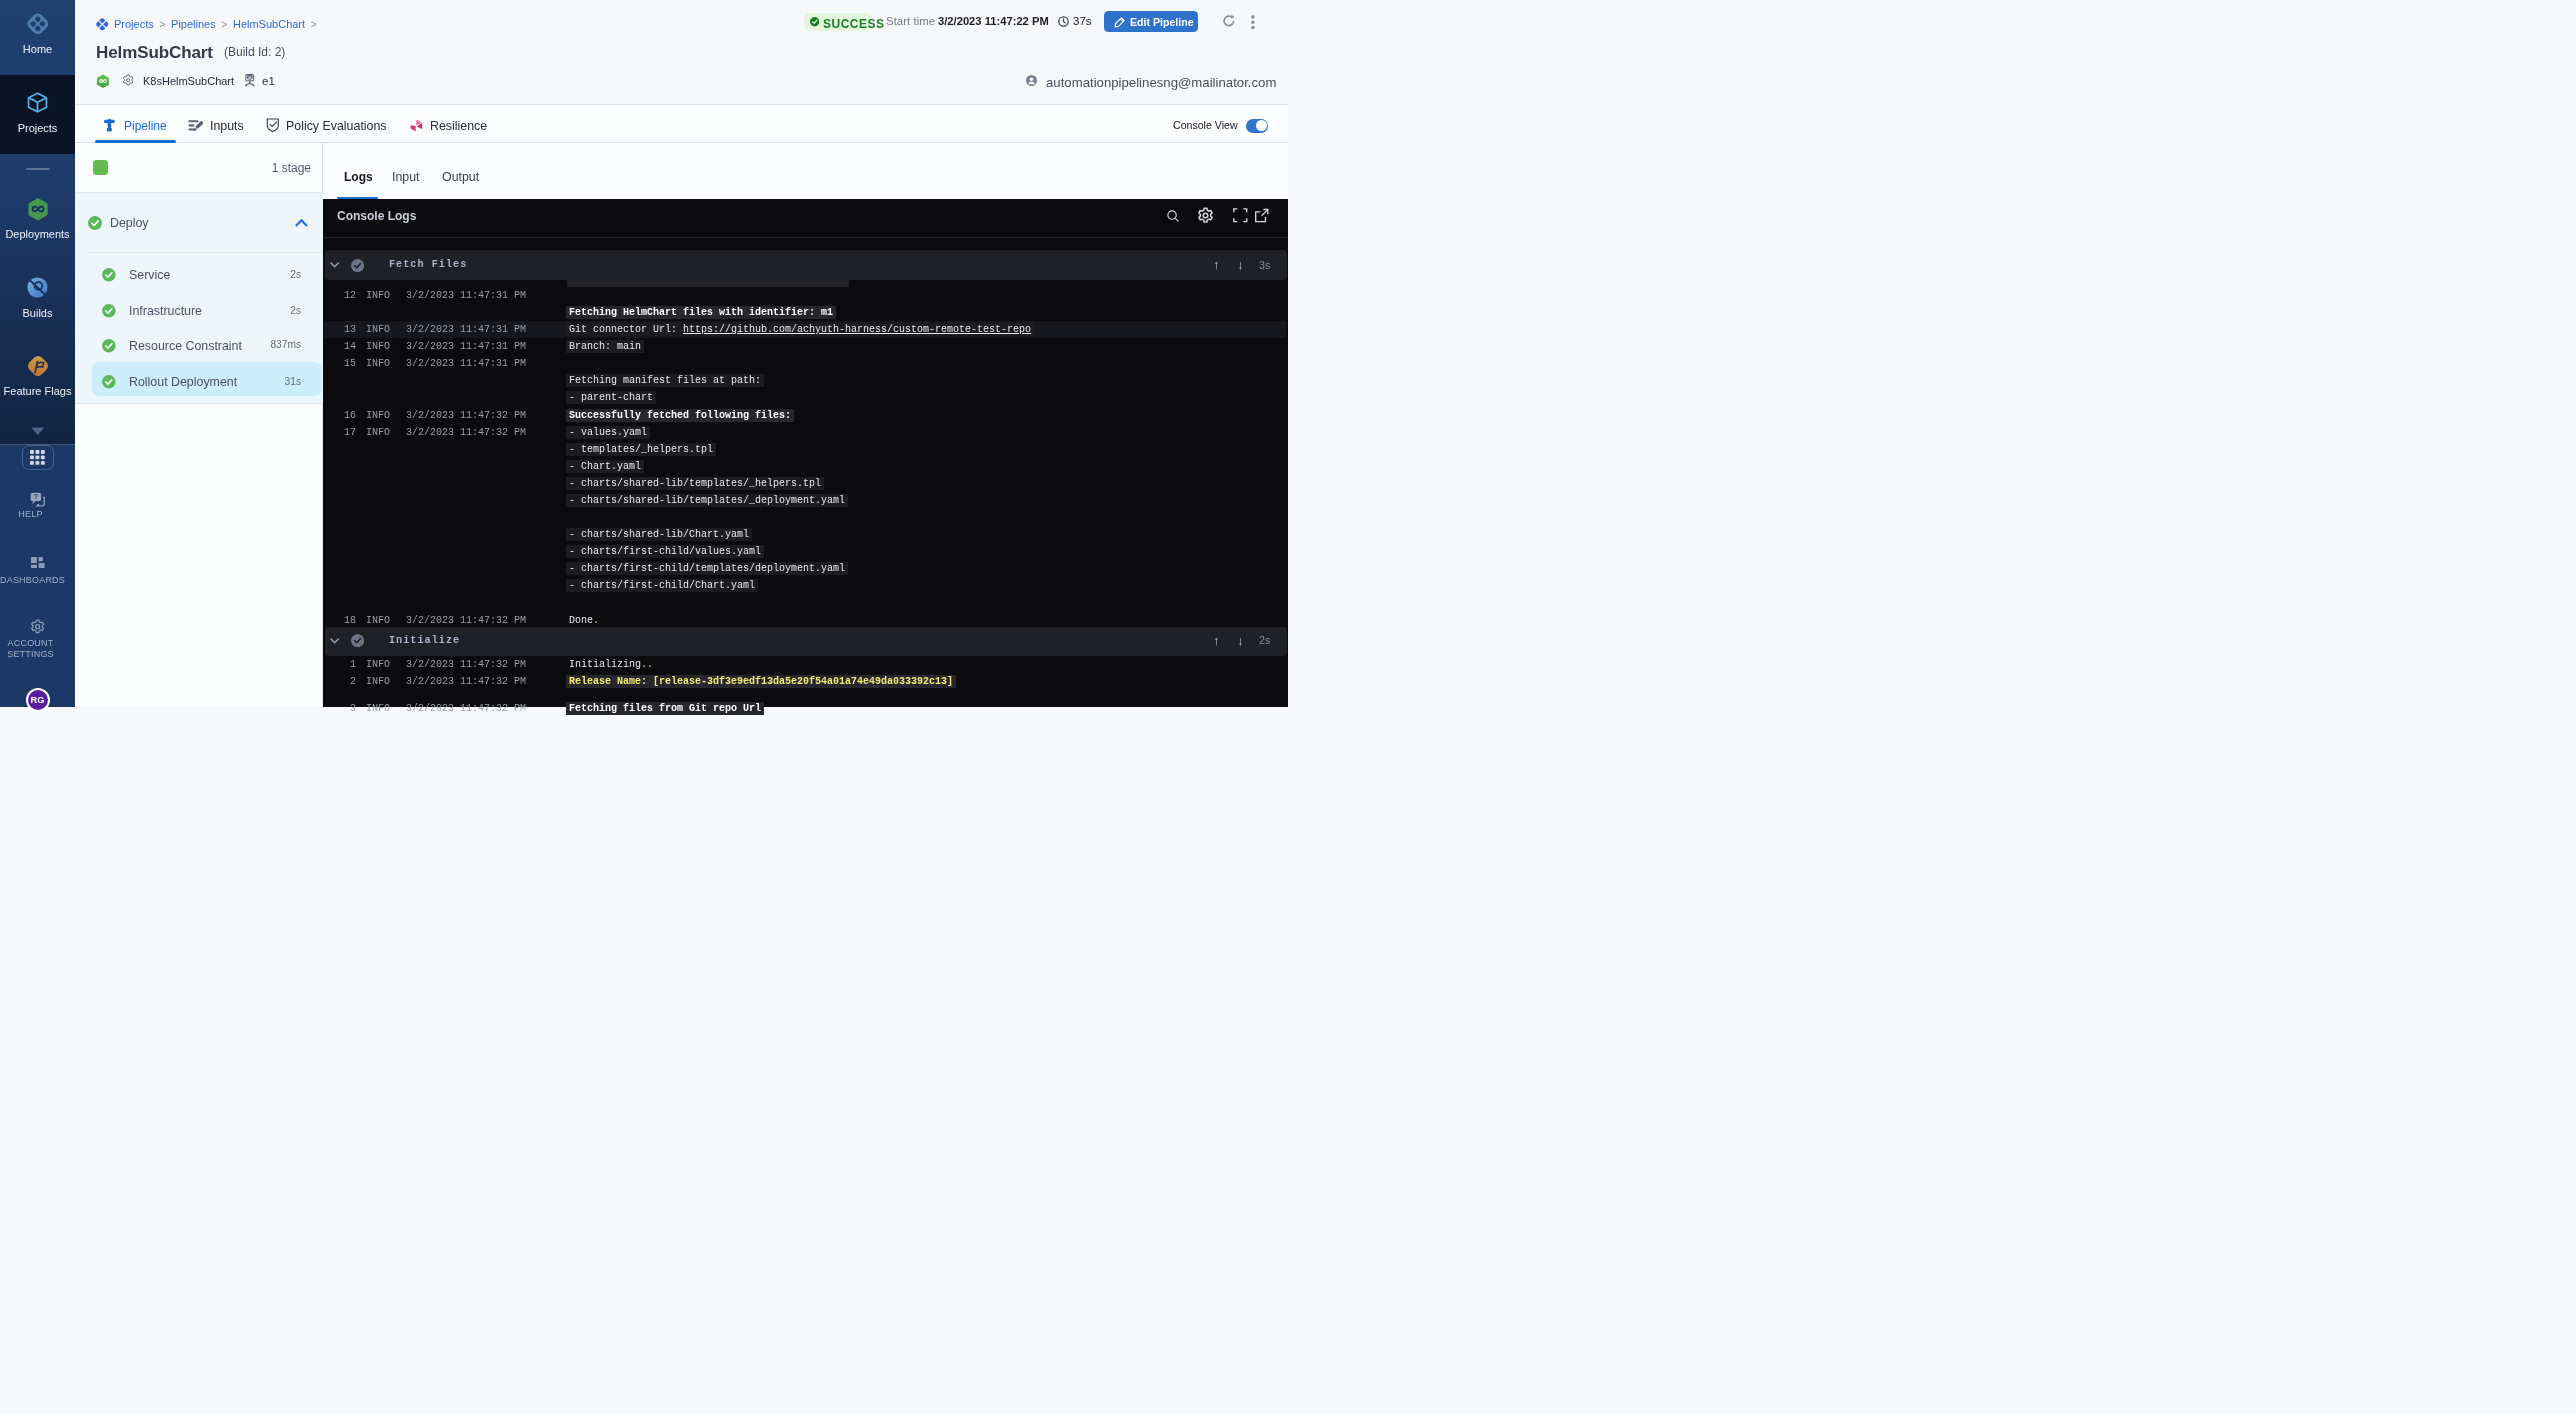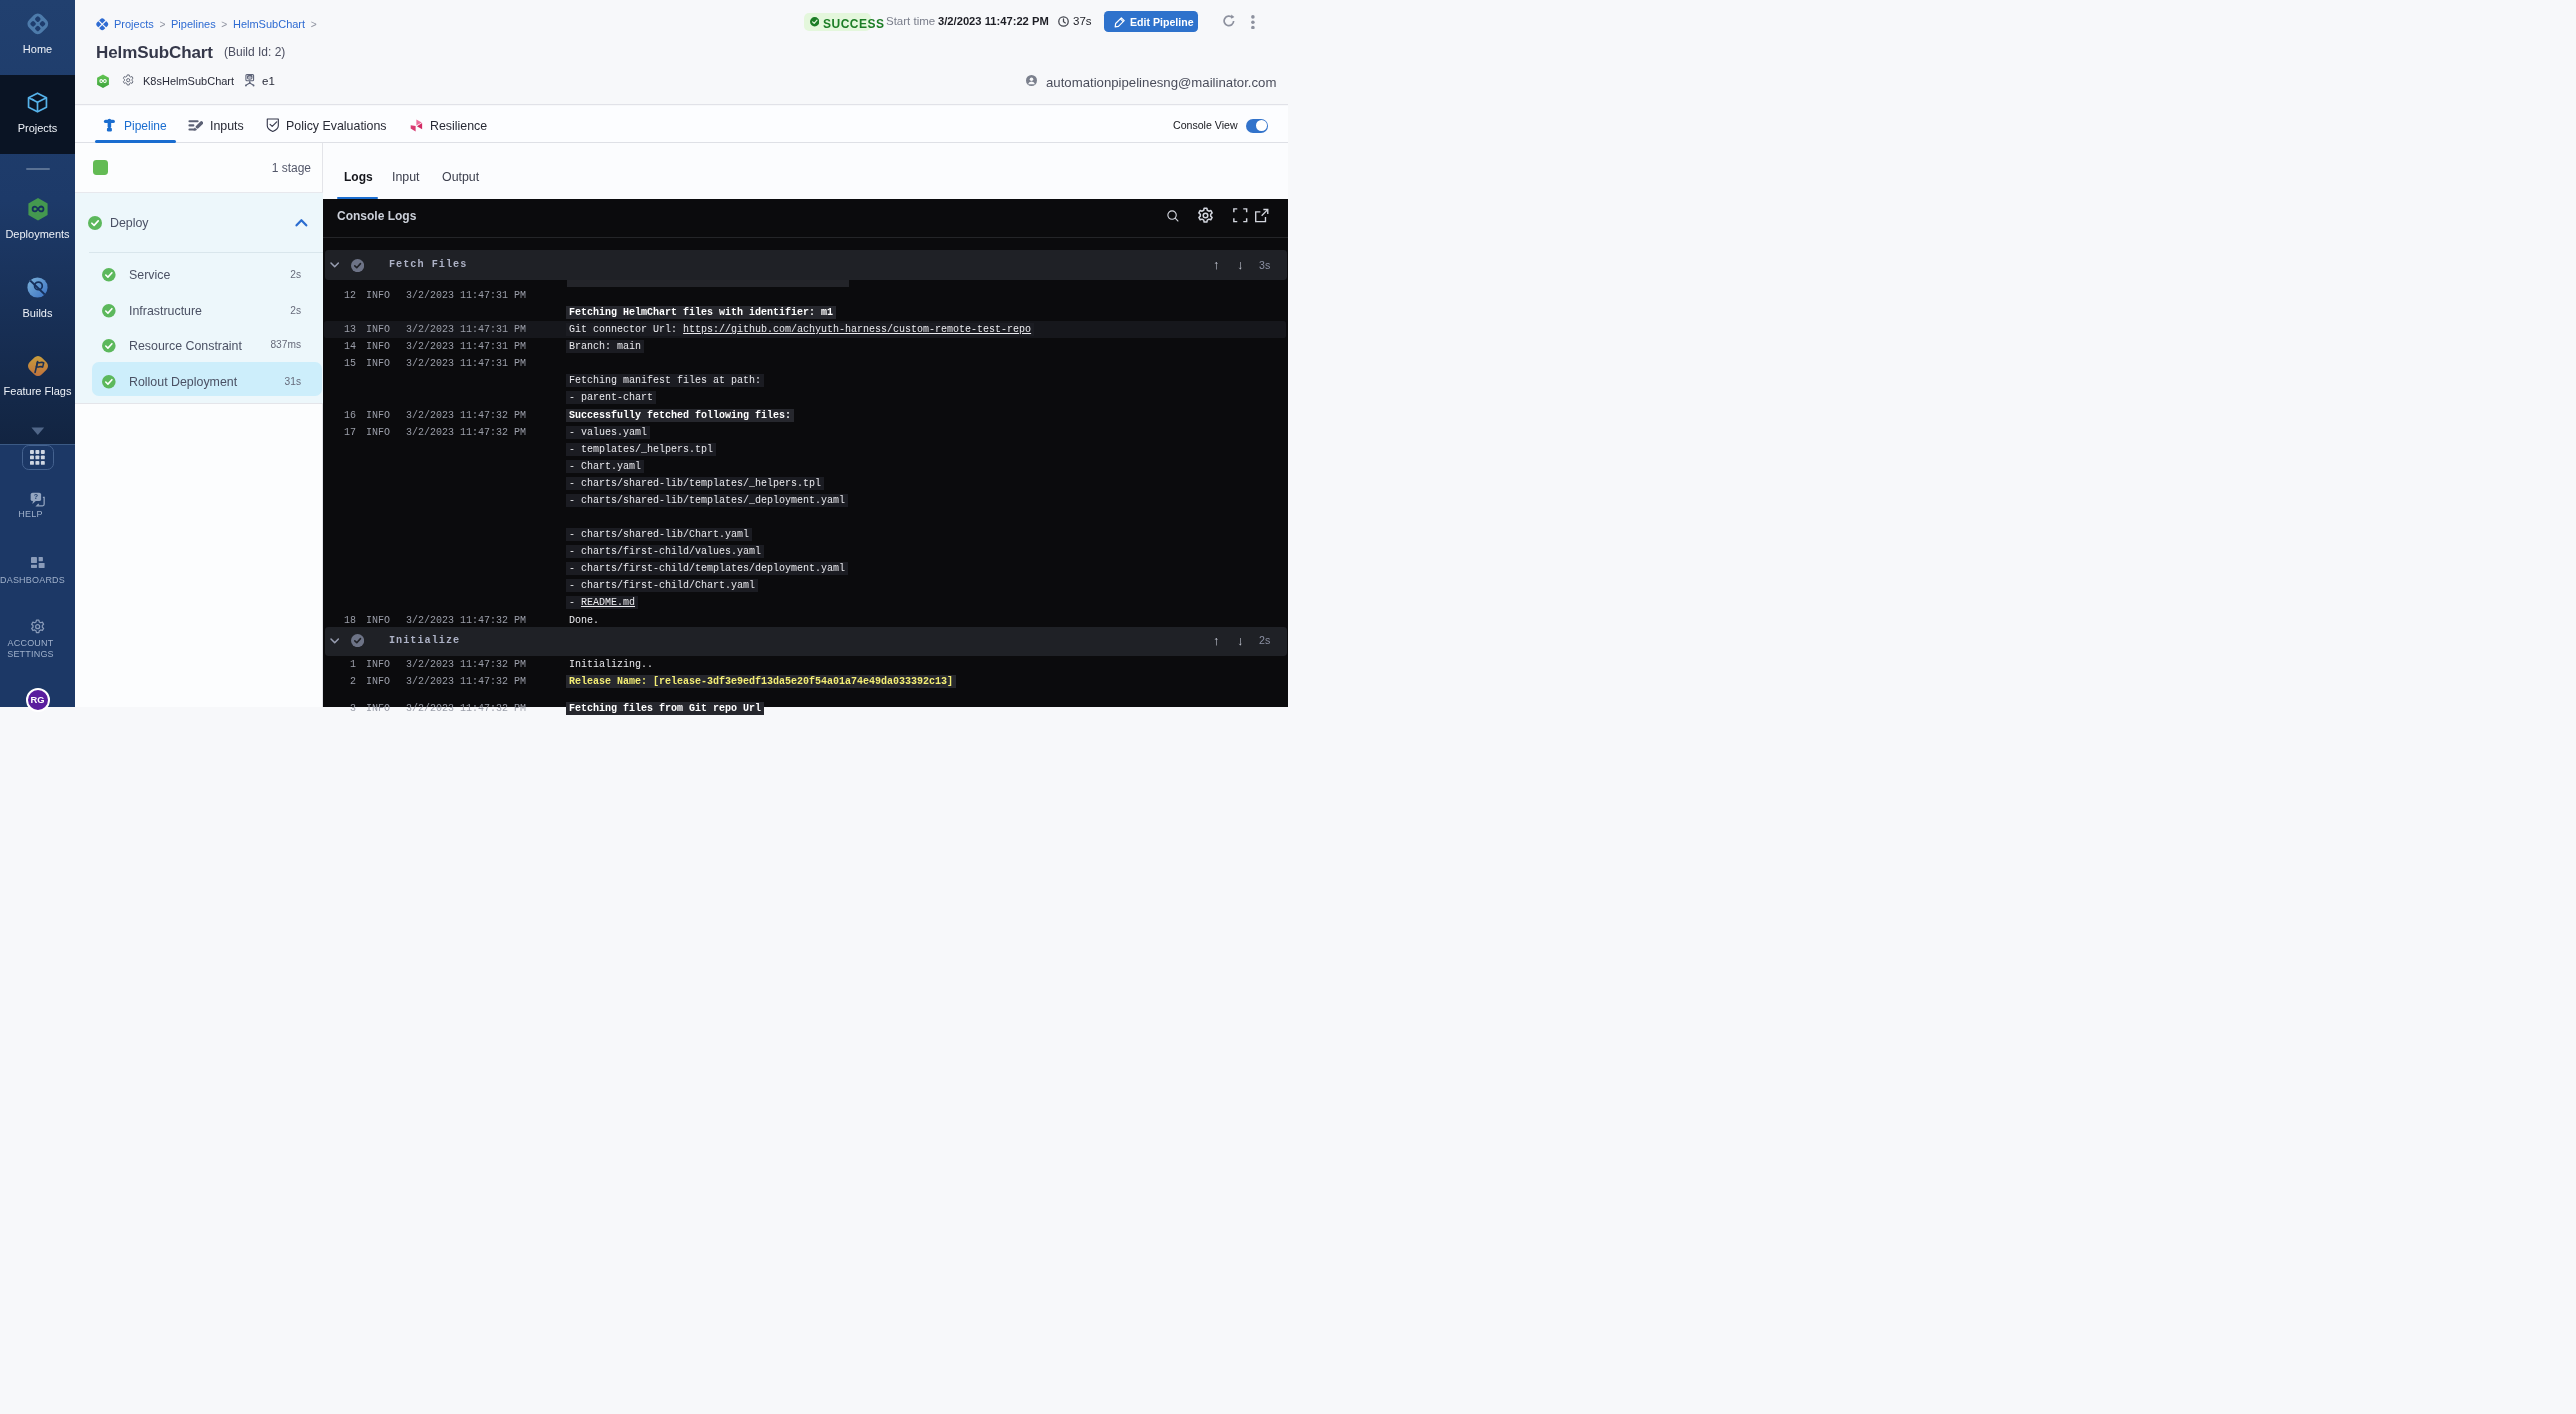--- a/index.html
+++ b/index.html
@@ -326,21 +326,20 @@
     <div class="logrow" style="top:120px"><span class="ln">16</span><span class="li">INFO</span><span class="lt">3/2/2023 11:47:32 PM</span><span class="lm"><span class="bgb">Successfully fetched following files:</span></span></div>
     <div class="logrow" style="top:137px"><span class="ln">17</span><span class="li">INFO</span><span class="lt">3/2/2023 11:47:32 PM</span><span class="lm"><span class="bg">- values.yaml</span></span></div>
     <div class="logrow" style="top:154px"><span class="lm"><span class="bg">- templates/_helpers.tpl</span></span></div>
     <div class="logrow" style="top:171px"><span class="lm"><span class="bg">- Chart.yaml</span></span></div>
     <div class="logrow" style="top:188px"><span class="lm"><span class="bg">- charts/shared-lib/templates/_helpers.tpl</span></span></div>
     <div class="logrow" style="top:205px"><span class="lm"><span class="bg">- charts/shared-lib/templates/_deployment.yaml</span></span></div>
     <div class="logrow" style="top:239px"><span class="lm"><span class="bg">- charts/shared-lib/Chart.yaml</span></span></div>
     <div class="logrow" style="top:256px"><span class="lm"><span class="bg">- charts/first-child/values.yaml</span></span></div>
     <div class="logrow" style="top:273px"><span class="lm"><span class="bg">- charts/first-child/templates/deployment.yaml</span></span></div>
     <div class="logrow" style="top:290px"><span class="lm"><span class="bg">- charts/first-child/Chart.yaml</span></span></div>
-    <div class="logrow" style="top:307px"><span class="lm"><span class="bg">- <span style="text-decoration:underline">README.md</span></span></span></div>
     <div class="logrow" style="top:325px"><span class="ln">18</span><span class="li">INFO</span><span class="lt">3/2/2023 11:47:32 PM</span><span class="lm">Done.</span></div>
   </div>
 <div class="a" style="left:325px;top:627px;width:962px;height:28.5px;border-radius:3.4px;background:#1f2126"></div>
 <svg class="a" style="left:330px;top:638px" width="9.4" height="6" viewBox="0 0 11 7" fill="none" stroke="#979db0" stroke-width="1.8" stroke-linecap="round" stroke-linejoin="round">
  <path d="M1.2 1.2 L5.5 5.6 L9.8 1.2"></path>
 </svg>
 <svg class="a" style="left:351px;top:634px" width="13.2" height="13.2" viewBox="0 0 16 16">
  <circle cx="8" cy="8" r="8" fill="#6d7386"></circle>
  <path d="M4.6 8.3 L7 10.6 L11.5 5.6" fill="none" stroke="#1f2126" stroke-width="1.9" stroke-linecap="round" stroke-linejoin="round"></path>
 </svg>

